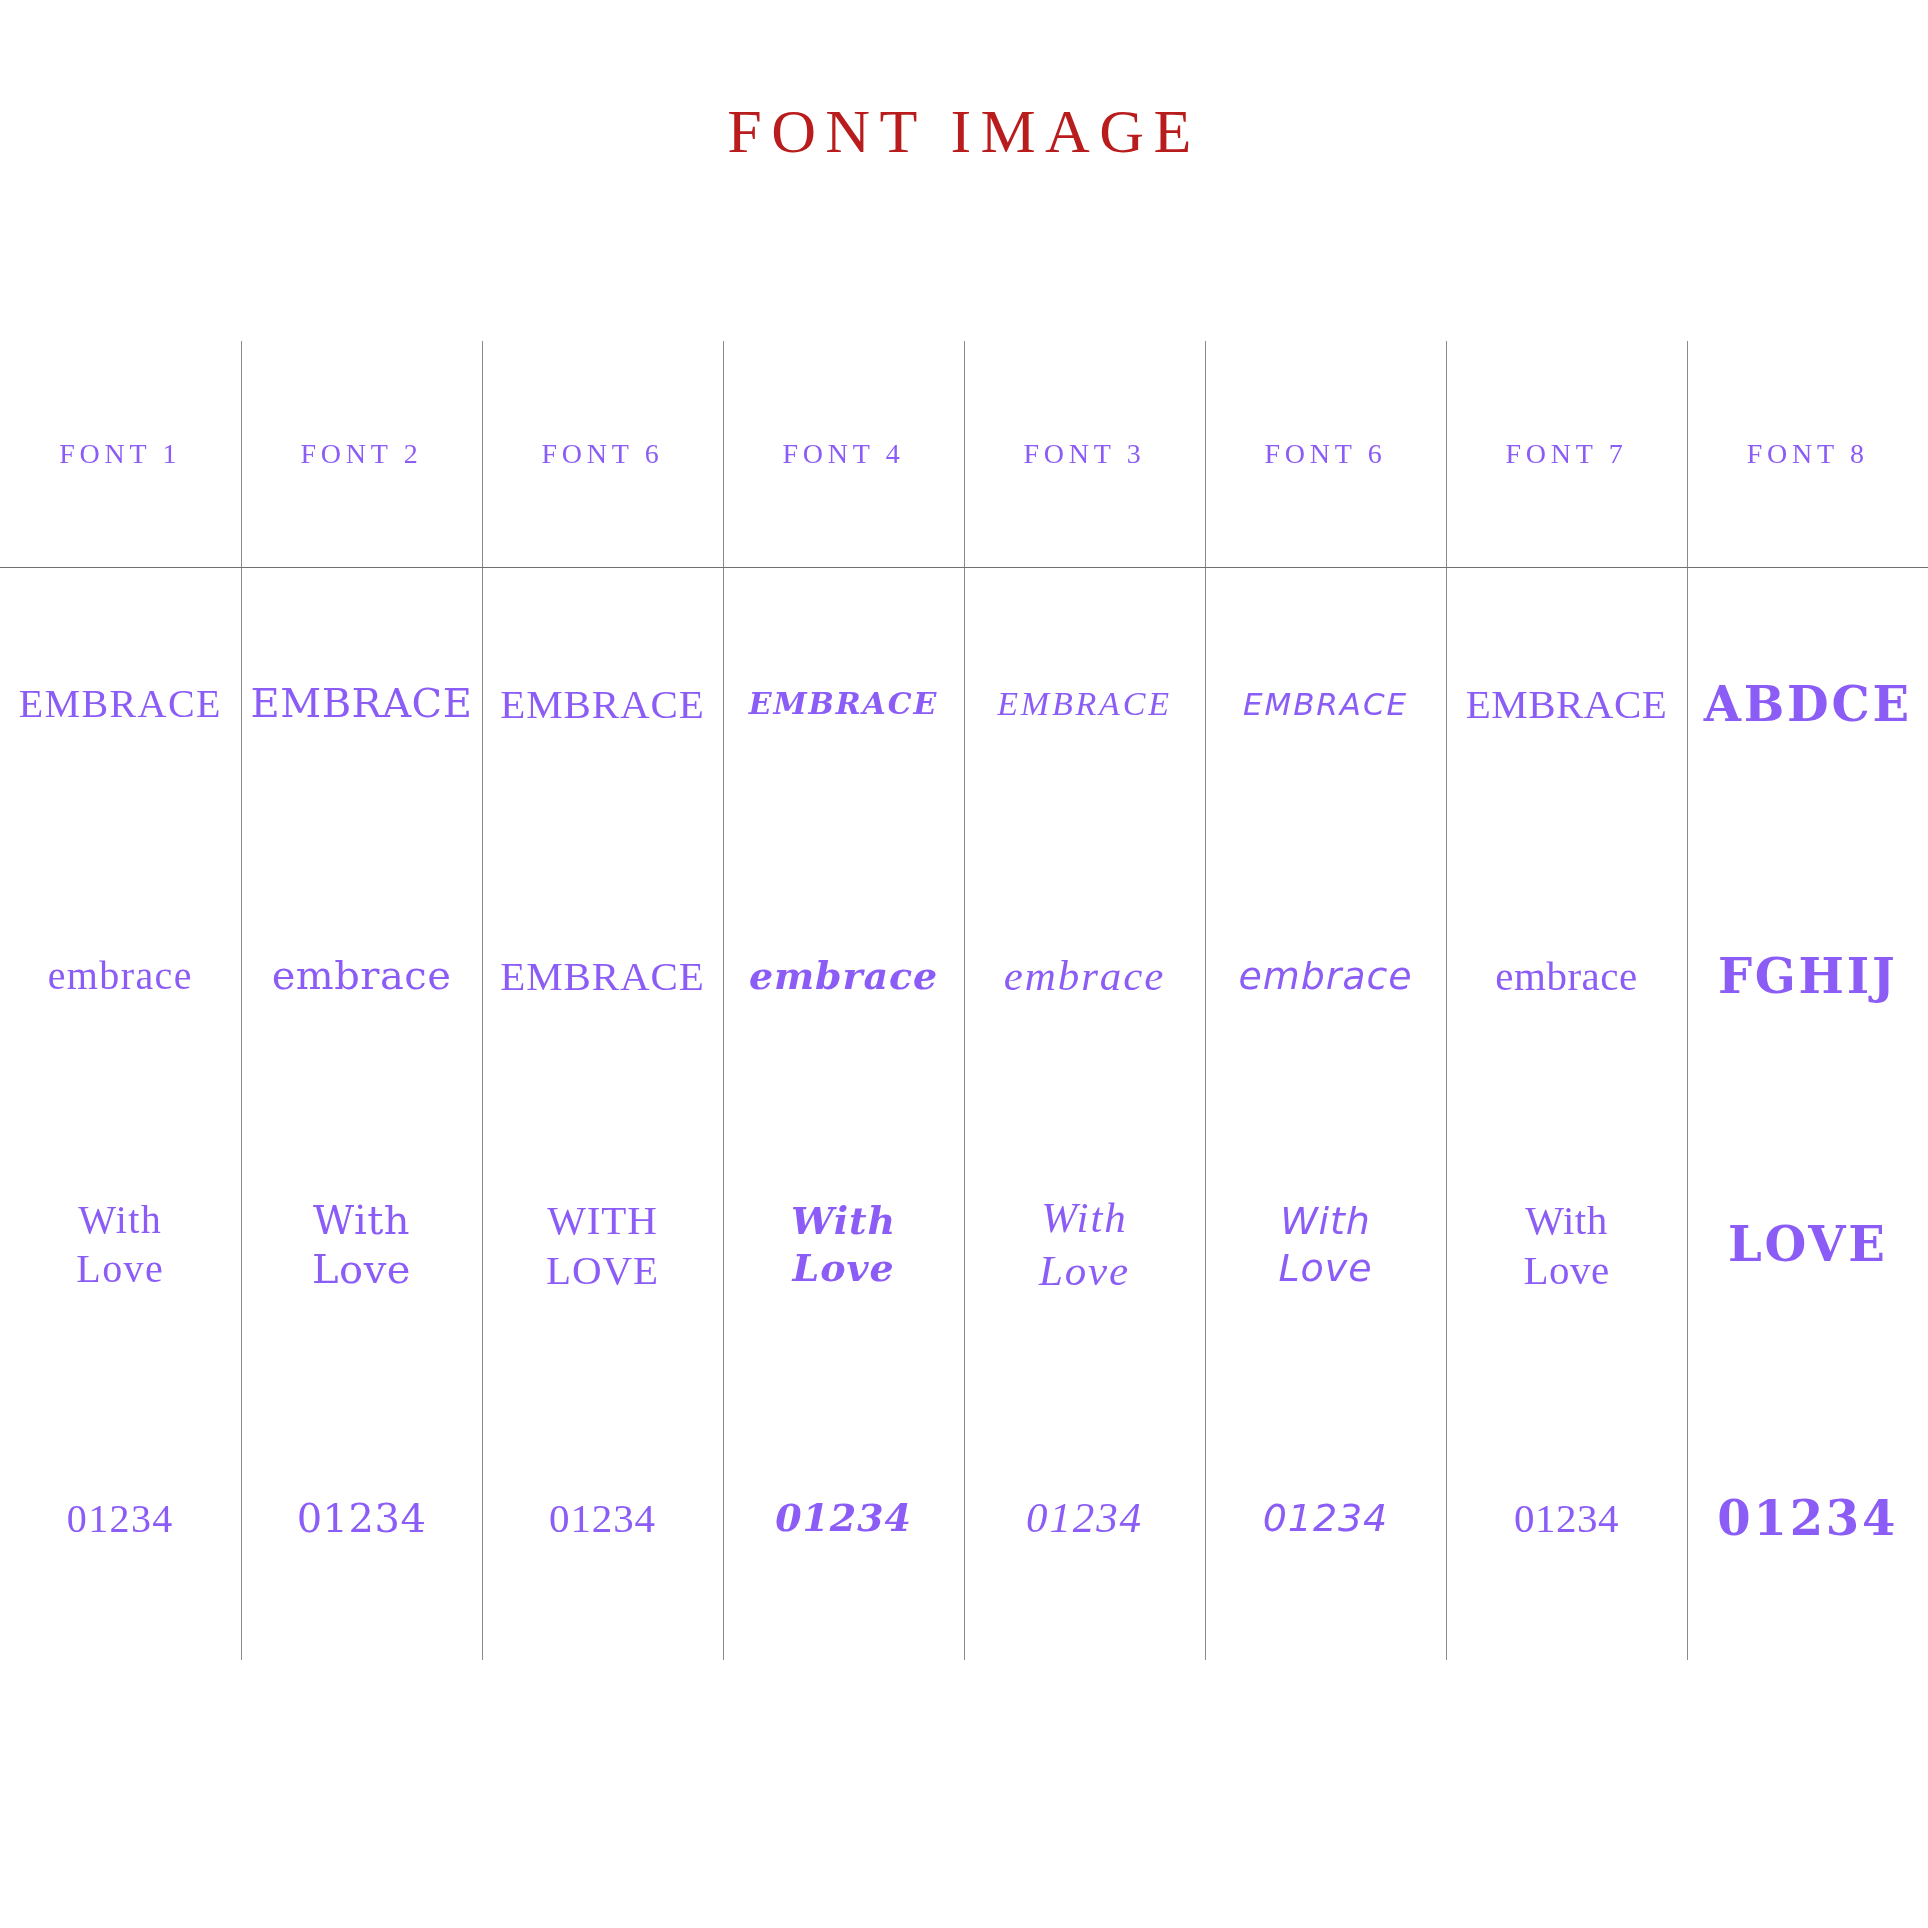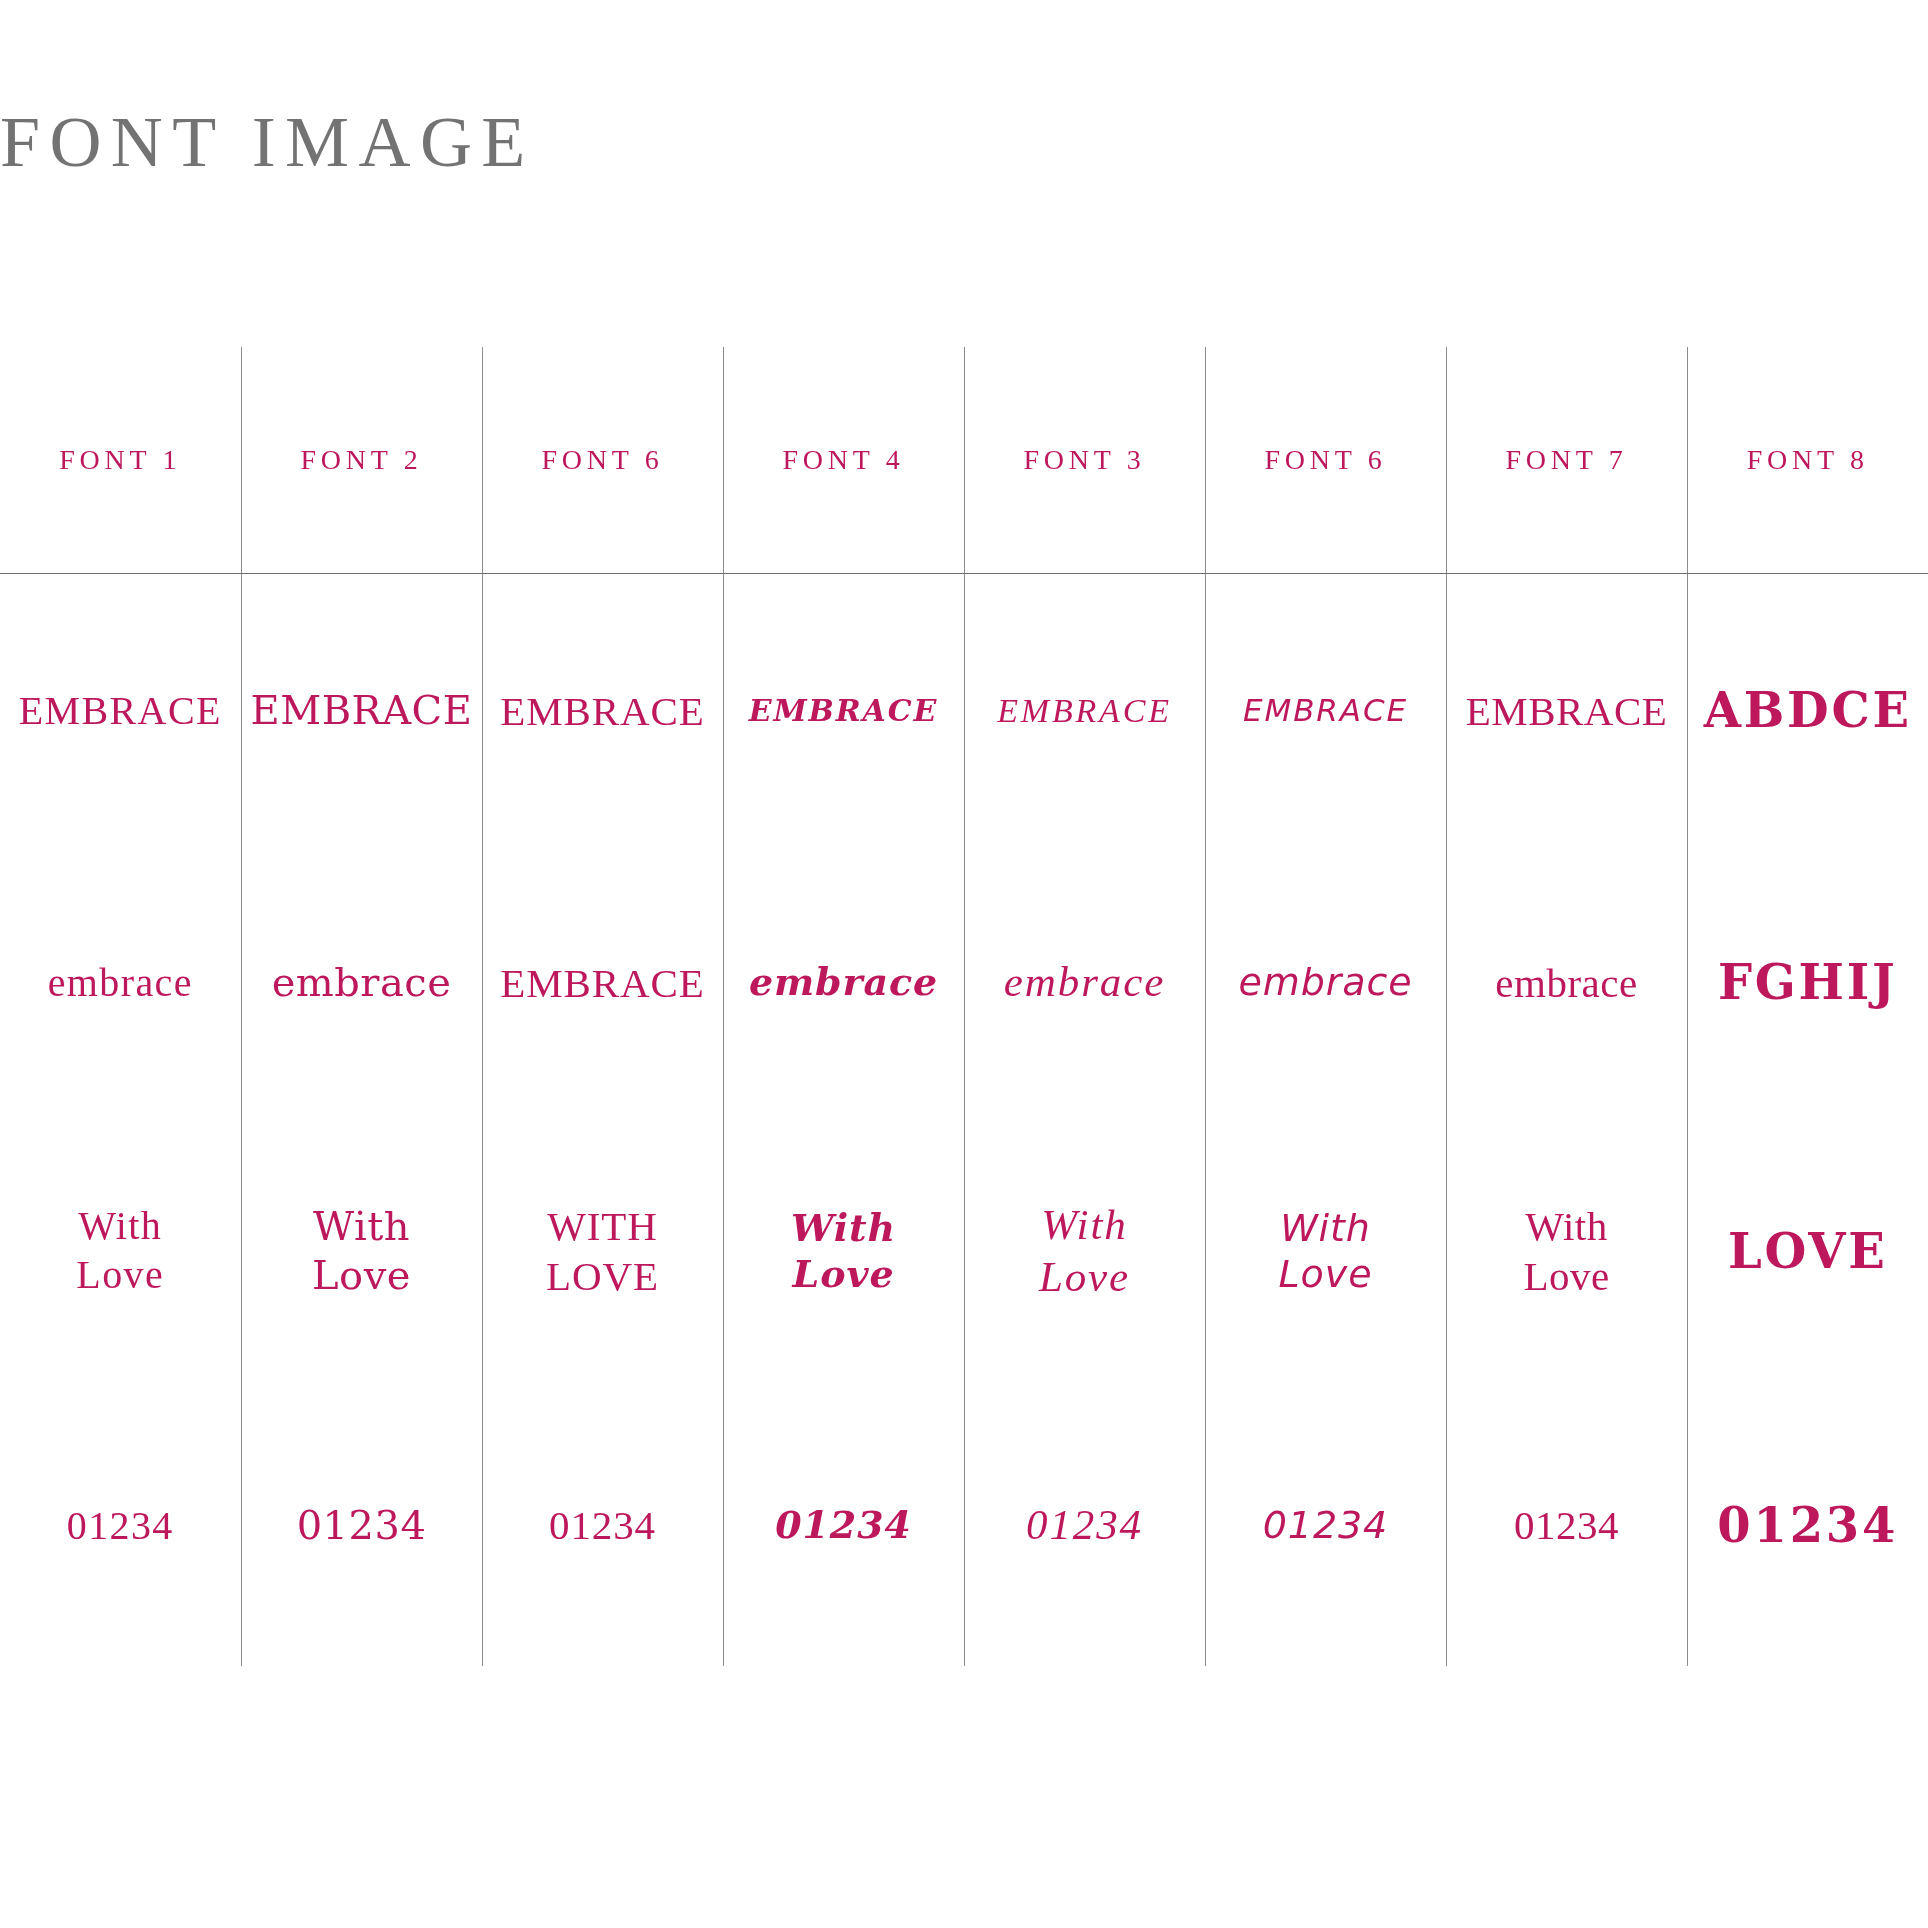--- a/index.html
+++ b/index.html
@@ -16,24 +16,25 @@
   }
 
   .page {
     position: relative;
     width: 1928px;
     height: 1928px;
     box-sizing: border-box;
   }
 
   .page-title {
-    font-family: "Liberation Serif", serif;
-    font-size: 72px;
+    text-align: center;
+    font-family: "Liberation Serif", serif;
+    font-size: 62px;
     letter-spacing: 9.4px;
-    color: #737373;
+    color: #b91c1c;
     font-weight: 400;
     padding-top: 58px;
     line-height: 1;
   }
 
   .table-wrap {
     position: absolute;
     top: 299px;
     left: 0;
     width: 1928px;
@@ -45,21 +46,21 @@
     table-layout: fixed;
   }
 
   table.font-table col { width: 12.5%; }
 
   table.font-table th,
   table.font-table td {
     border-left: 1.9px solid #8b8b8b;
     text-align: center;
     vertical-align: middle;
-    color: #be185d;
+    color: #8b5cf6;
     padding: 0;
   }
 
   table.font-table th:first-child,
   table.font-table td:first-child {
     border-left: none;
   }
 
   thead th {
     height: 226px;

